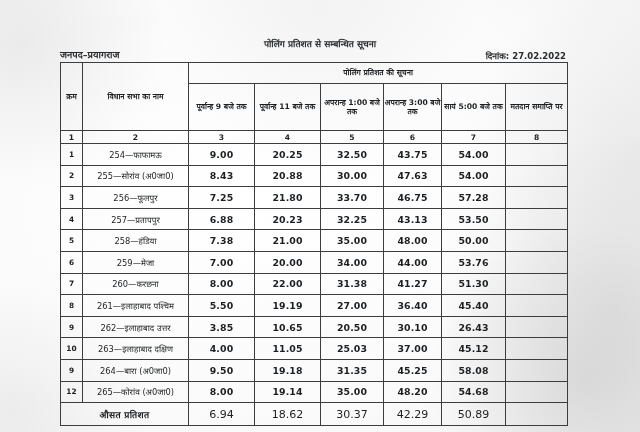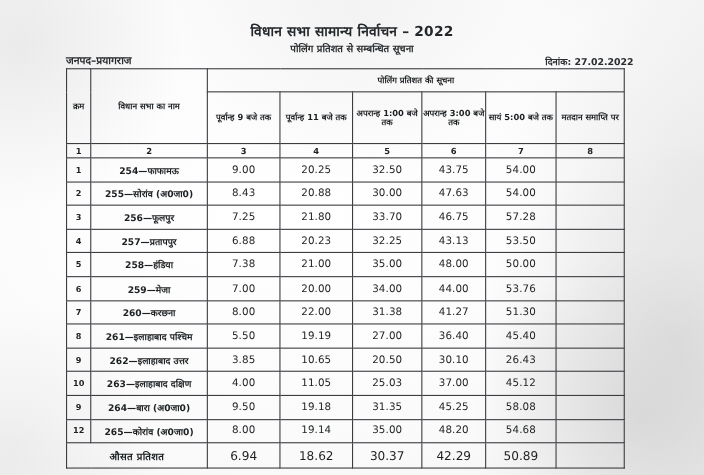--- a/index.html
+++ b/index.html
@@ -69,21 +69,21 @@
     position: absolute;
     top: 48px;
     left: 60px;
     font-size: 9.5px;
     font-weight: 700;
     color: #2a2d30;
   }
   .date-label {
     position: absolute;
     top: 50px;
-    right: 64px;
+    right: 74px;
     font-size: 8.5px;
     font-weight: 700;
     color: #2a2d30;
     white-space: nowrap;
   }
   .date-label .date-value { margin-left: 3px; }
 
   
   .table-wrap {
     position: absolute;
@@ -132,27 +132,27 @@
     height: 20.6px;
   }
   td.c-sno {
     font-size: 7.4px;
     font-weight: 700;
   }
   td.c-name {
     text-align: left;
     padding-left: 4px;
     font-size: 8.3px;
-    font-weight: 700;
+    font-weight: 400;
     white-space: nowrap;
     margin-left: 12px;
   }
   td.c-val {
     font-size: 9.4px;
-    font-weight: 400;
+    font-weight: 700;
     letter-spacing: 0.1px;
   }
   td.c-blank { }
 
   
   tr.avg-row td {
     height: 22px;
   }
   td.avg-label {
     font-size: 9px;
@@ -169,21 +169,20 @@
   
   #content { filter: blur(0.12px); }
 </style>
 </head>
 <body>
 
 <div id="page"></div>
 
 <div id="content">
 
-  <div class="doc-title">विधान सभा सामान्य निर्वाचन – 2022</div>
   <div class="doc-subtitle">पोलिंग प्रतिशत से सम्बन्धित सूचना</div>
 
   <div class="district-label">जनपद–प्रयागराज</div>
 
   <div class="date-label">
     <span>दिनांक:</span><span class="date-value">27.02.2022</span>
   </div>
 
   <div class="table-wrap">
     <table class="poll">

